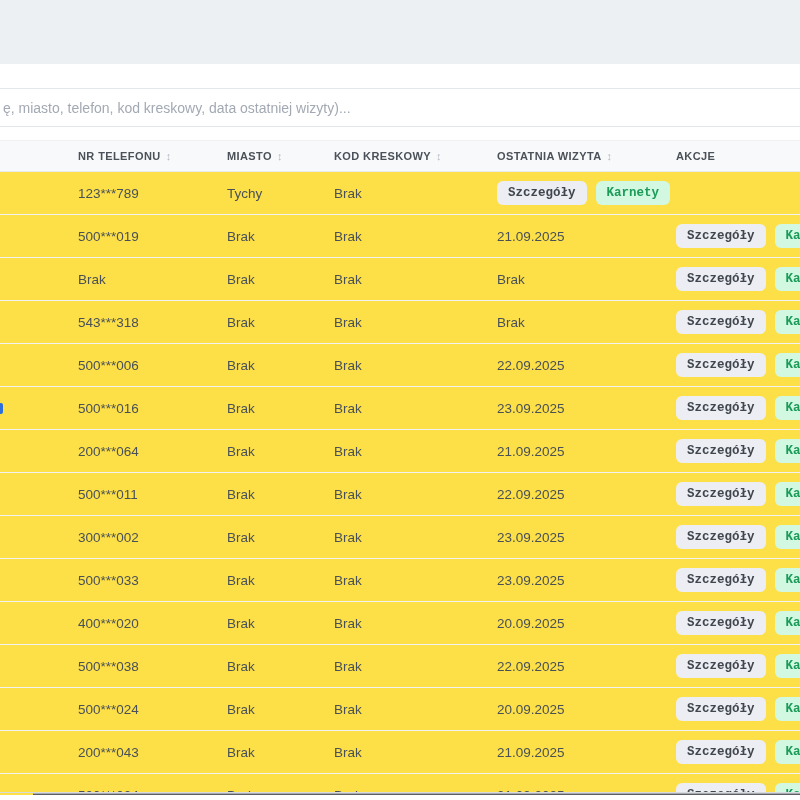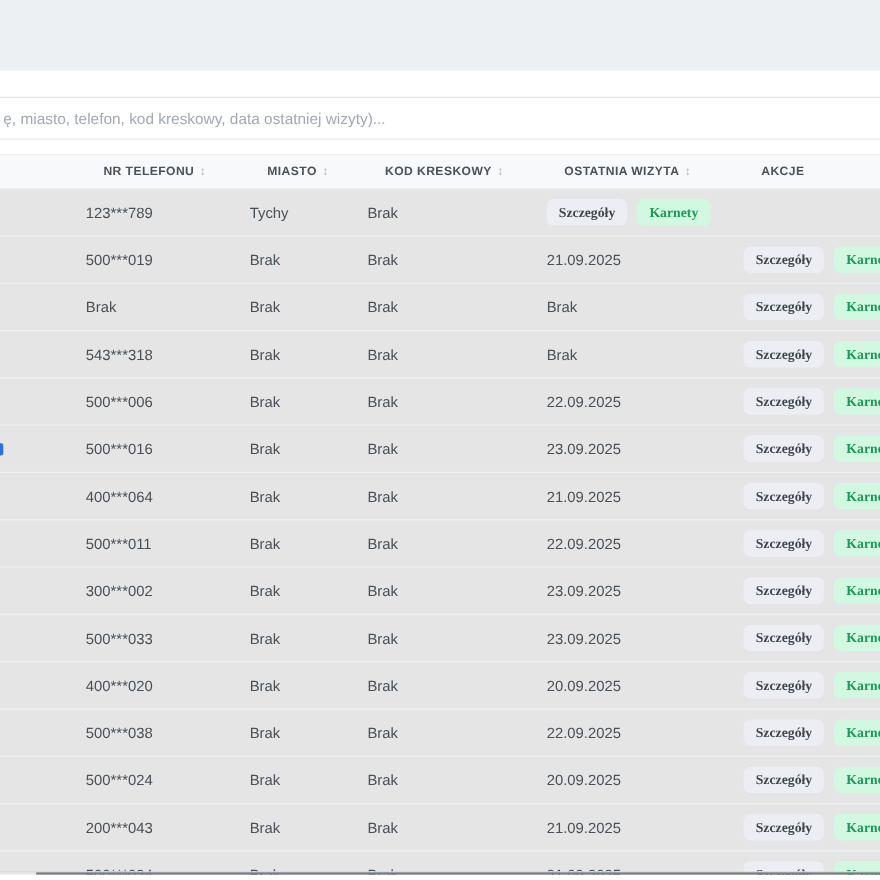--- a/index.html
+++ b/index.html
@@ -36,44 +36,43 @@
     display: grid;
     grid-template-columns: 78px 149px 107px 163px 179px auto;
     align-items: center;
   }
   .thead {
     height: 32px;
     background: var(--header_row_bg, #f8f9fa);
     border-top: 1px solid #eef0f2;
     border-bottom: 1px solid #e9ecef;
     box-sizing: border-box;
-    padding-left: 16px;
   }
   .th {
     font-size: 11px; font-weight: 700; letter-spacing: 0.4px;
     color: var(--header_text, #4a5158);
     white-space: nowrap;
   }
   .th .sort { color: #b3bac2; font-weight: 400; font-size: 11px; margin-left: 5px; cursor: pointer; }
   .tr {
     height: 43px;
     border-bottom: 1px solid var(--row_border, #f0f2f4);
     box-sizing: border-box;
-    background: #e5e5e5;
+    background: #fde047;
   }
   .td { font-size: 13.5px; color: var(--cell_text, #495057); white-space: nowrap; }
   .c0 { position: relative; height: 100%; }
   .frag {
     position: absolute; left: 0; top: 16px; width: 3px; height: 11px;
     background: var(--link_blue, #2e6fd8); border-radius: 0 2px 2px 0;
   }
   .actions { display: flex; gap: 9px; align-items: center; }
   .btn {
     border: none; border-radius: 6px; cursor: pointer;
-    font-family: Liberation Serif, serif;
+    font-family: Liberation Mono, monospace;
     font-size: 12.5px; font-weight: 600;
     padding: 5px 11px; line-height: 14px;
   }
   .btn.details { background: var(--details_btn_bg, #eceef4); color: var(--details_btn_text, #40464d); }
   .btn.passes  { background: var(--passes_btn_bg, #d3f8e2); color: var(--passes_btn_text, #1a9b58); }
 
   
   .bottom-hairline {
     position: absolute; left: 0; top: 792px; width: 800px; height: 1px;
     background: #d9dcdf;
@@ -167,21 +166,21 @@
           <div class="td">Brak</div>
           <div class="td">Brak</div>
           <div class="td">23.09.2025</div>
           <div class="td actions">
             <button class="btn details">Szczegóły</button>
             <button class="btn passes">Karnety</button>
           </div>
         </div>
         <div class="tr">
           <div class="td c0"></div>
-          <div class="td">400***064</div>
+          <div class="td">200***064</div>
           <div class="td">Brak</div>
           <div class="td">Brak</div>
           <div class="td">21.09.2025</div>
           <div class="td actions">
             <button class="btn details">Szczegóły</button>
             <button class="btn passes">Karnety</button>
           </div>
         </div>
         <div class="tr">
           <div class="td c0"></div>

